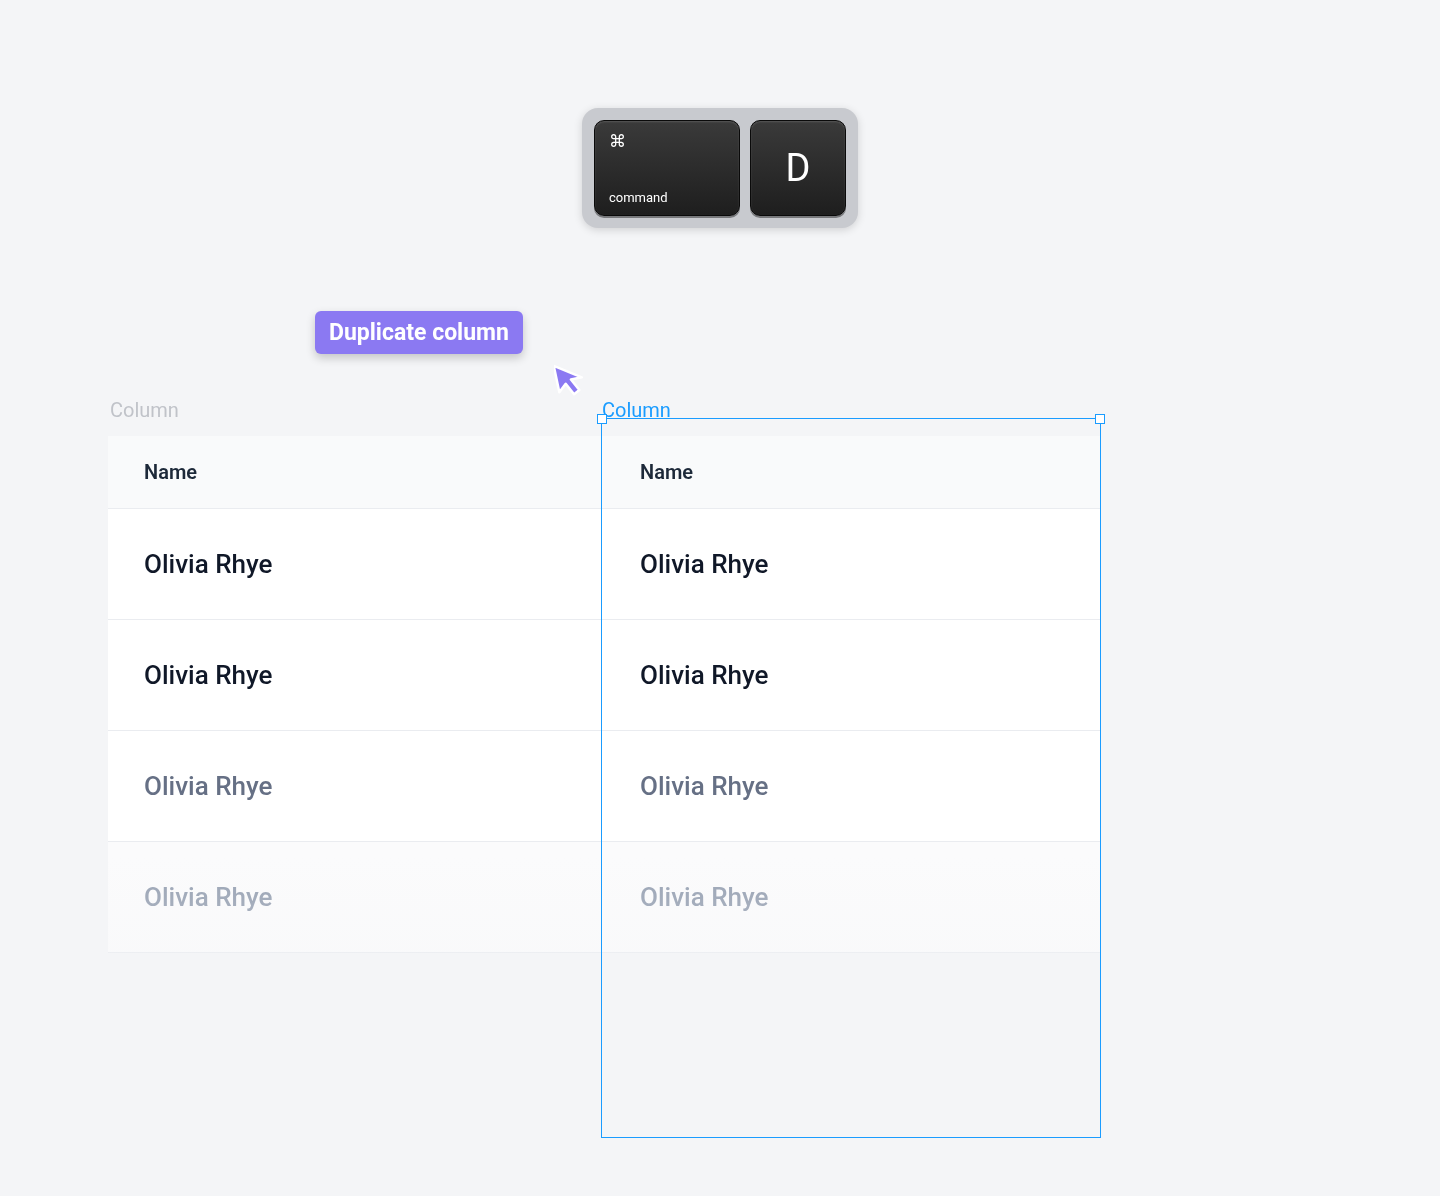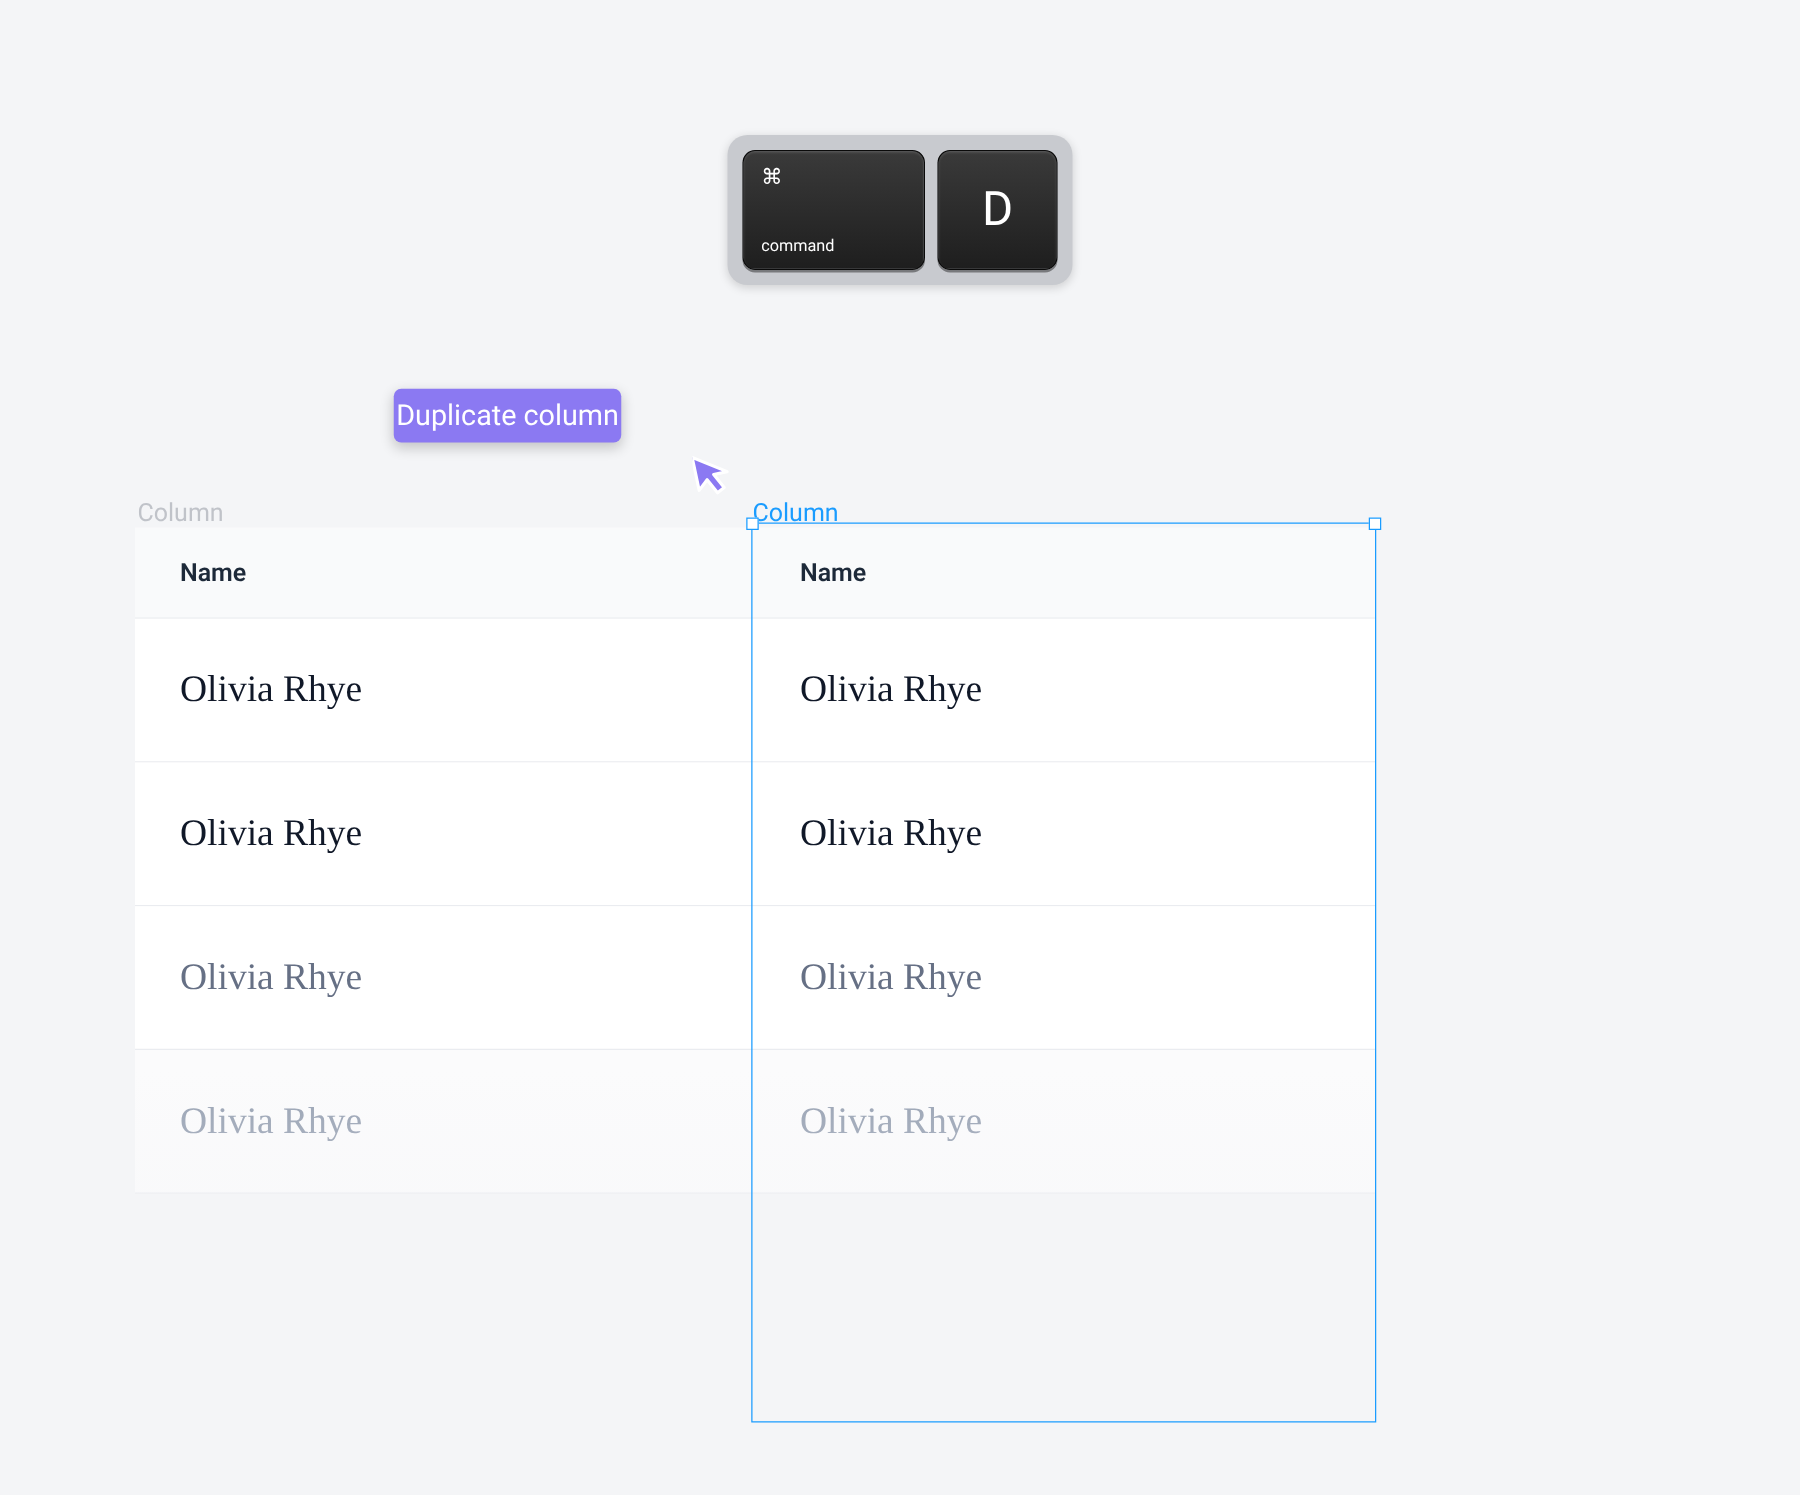--- a/index.html
+++ b/index.html
@@ -74,22 +74,22 @@
     }
 
     
     .tooltip-chip {
       position: absolute;
       top: 311px;
       left: 315px;
       background: #8b79f2;
       color: #fff;
       font-size: 23px;
-      font-weight: 400;
-      padding: 8px 2px;
+      font-weight: 700;
+      padding: 8px 14px;
       border-radius: 6px;
       box-shadow: 0 4px 10px rgba(0,0,0,0.2);
     }
 
     
     .cursor-pointer {
       position: absolute;
       top: 360px;
       left: 554px;
       z-index: 10;
@@ -110,21 +110,21 @@
 
     .column-label-right {
       top: 398px;
       left: 602px;
       color: #1a9cff;
     }
 
     
     .table-area {
       position: absolute;
-      top: 422px;
+      top: 436px;
       left: 108px;
       width: 992px;
       display: flex;
     }
 
     .column {
       width: 496px;
     }
 
     .column-header {
@@ -133,24 +133,23 @@
       border-bottom: 1px solid #eaecf0;
       font-size: 20px;
       font-weight: 600;
       color: #1d2939;
     }
 
     .column-row {
       background: #fff;
       padding: 40px 36px;
       border-bottom: 1px solid #eaecf0;
-      font-size: 30px;
+      font-size: 26px;
       font-weight: 500;
       color: #101828;
-      font-family: Liberation Serif, serif;
     }
 
     .column-row.faded-1 {
       color: #667085;
       position: relative;
     }
 
     .column-row.faded-2 {
       color: #98a2b3;
       background: rgba(255,255,255,0.6);

